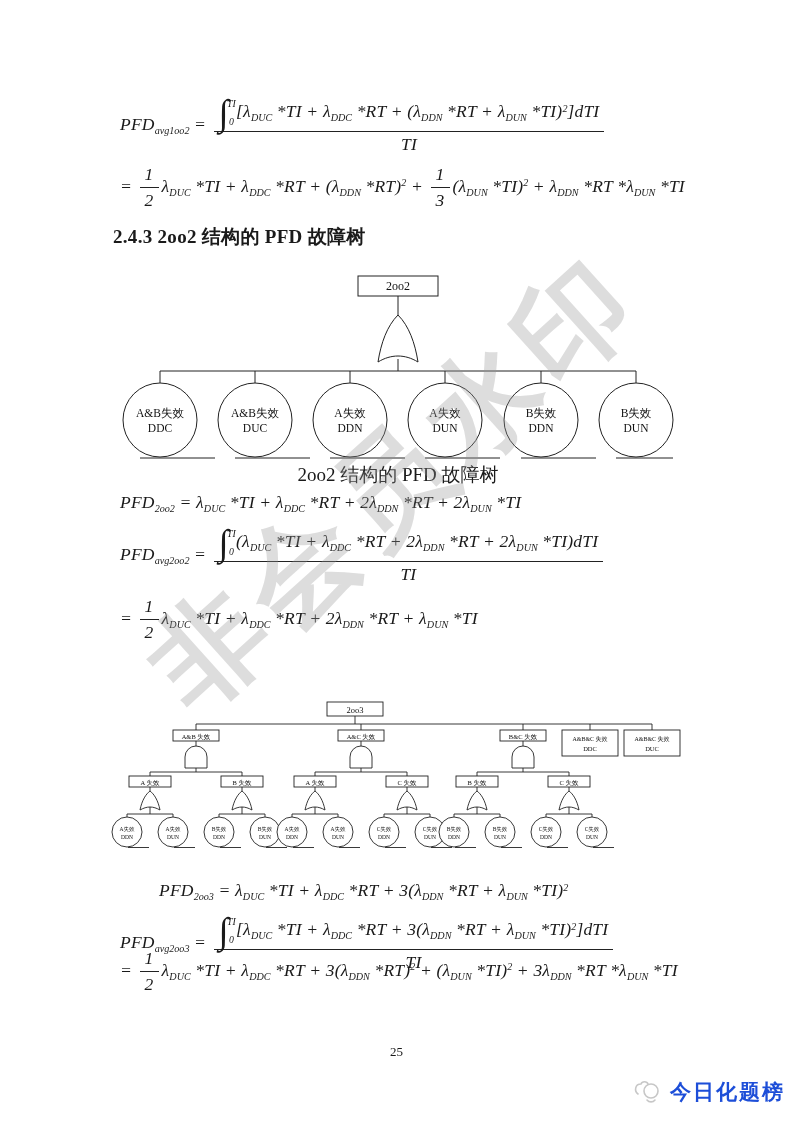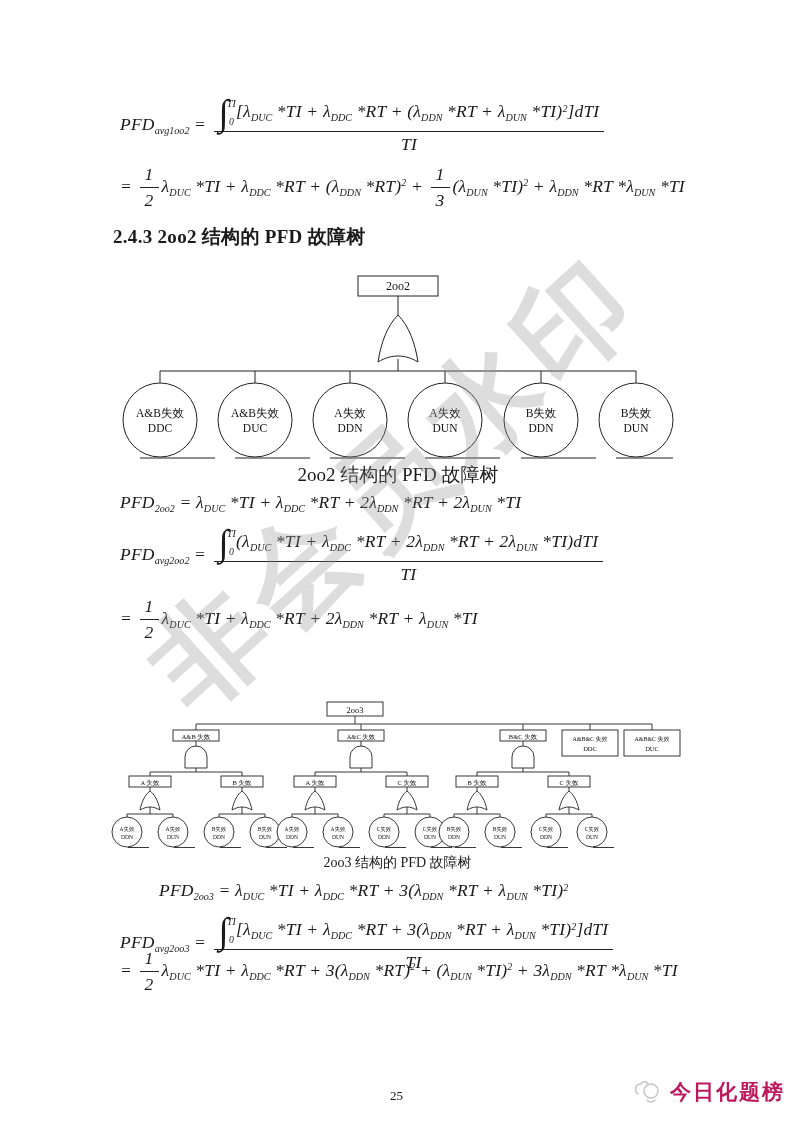--- a/index.html
+++ b/index.html
@@ -25,21 +25,21 @@
 
   
   .tree{position:absolute;}
   .tree text{font-family:"Liberation Serif","DejaVu Serif",serif;}
 
   
   .wm-diag{position:absolute;left:395px;top:483px;transform:translate(-50%,-50%) rotate(-42deg);
            font-size:112px;font-weight:700;letter-spacing:10px;white-space:nowrap;
            color:rgba(148,148,148,.32);z-index:6;pointer-events:none;}
   .brand{position:absolute;right:8px;top:1078px;display:flex;align-items:flex-end;gap:6px;
-         color:#be185d;font-size:21px;font-weight:700;letter-spacing:2px;z-index:6;}
+         color:#1d4ed8;font-size:21px;font-weight:700;letter-spacing:2px;z-index:6;}
 </style>
 </head>
 <body>
 
 <div class="page">
 
   <div class="math" style="left:120px;top:96px;">PFD<sub>avg1oo2</sub> = <span class="frac"><span class="num"><span class="intgrp">
             <span class="intsym">∫</span>
             <span class="intlims">
               <span>TI</span>
@@ -257,33 +257,32 @@
       <text x="344" y="130.5" font-size="5.5">B失效</text>
       <text x="344" y="138.5" font-size="5.5">DDN</text>
       <text x="390" y="130.5" font-size="5.5">B失效</text>
       <text x="390" y="138.5" font-size="5.5">DUN</text>
       <text x="436" y="130.5" font-size="5.5">C失效</text>
       <text x="436" y="138.5" font-size="5.5">DDN</text>
       <text x="482" y="130.5" font-size="5.5">C失效</text>
       <text x="482" y="138.5" font-size="5.5">DUN</text>
     </g>
   </svg>
-  <div class="caption" style="left:110px;top:854px;width:575px;font-size:14px;">2oo3 结构的 PFD 故障树</div>
 
   <div class="math" style="left:120px;top:880px;margin-left:39px;">PFD<sub>2oo3</sub> = λ<sub>DUC</sub> *TI + λ<sub>DDC</sub> *RT + 3(λ<sub>DDN</sub> *RT + λ<sub>DUN</sub> *TI)<sup>2</sup></div>
   <div class="math" style="left:120px;top:914px;">PFD<sub>avg2oo3</sub> = <span class="frac"><span class="num"><span class="intgrp">
             <span class="intsym">∫</span>
             <span class="intlims">
               <span>TI</span>
               <span>0</span>
             </span>
           </span>[λ<sub>DUC</sub> *TI + λ<sub>DDC</sub> *RT + 3(λ<sub>DDN</sub> *RT + λ<sub>DUN</sub> *TI)<sup>2</sup>]dTI</span><span class="den">TI</span></span></div>
   <div class="math" style="left:120px;top:948px;">= <span class="frac"><span class="num">1</span><span class="den">2</span></span>λ<sub>DUC</sub> *TI + λ<sub>DDC</sub> *RT + 3(λ<sub>DDN</sub> *RT)<sup>2</sup> + (λ<sub>DUN</sub> *TI)<sup>2</sup> + 3λ<sub>DDN</sub> *RT *λ<sub>DUN</sub> *TI</div>
 
-  <div class="pagenum" style="top:1088px;">25</div>
+  <div class="pagenum" style="top:1044px;">25</div>
 
   <div class="wm-diag">非会员水印</div>
   <div class="brand">
     <svg width="32" height="28" viewBox="0 0 32 28">
       <g stroke="#c7c7c7" stroke-width="1.6" fill="none" stroke-linecap="round">
         <path d="M6,16 C2,13 3,6 9,6 C10,3 15,3 16,6"></path>
         <circle cx="19" cy="13" r="7"></circle>
         <path d="M15,22 C17,24.5 21,24.5 23,22"></path>
       </g>
     </svg>

